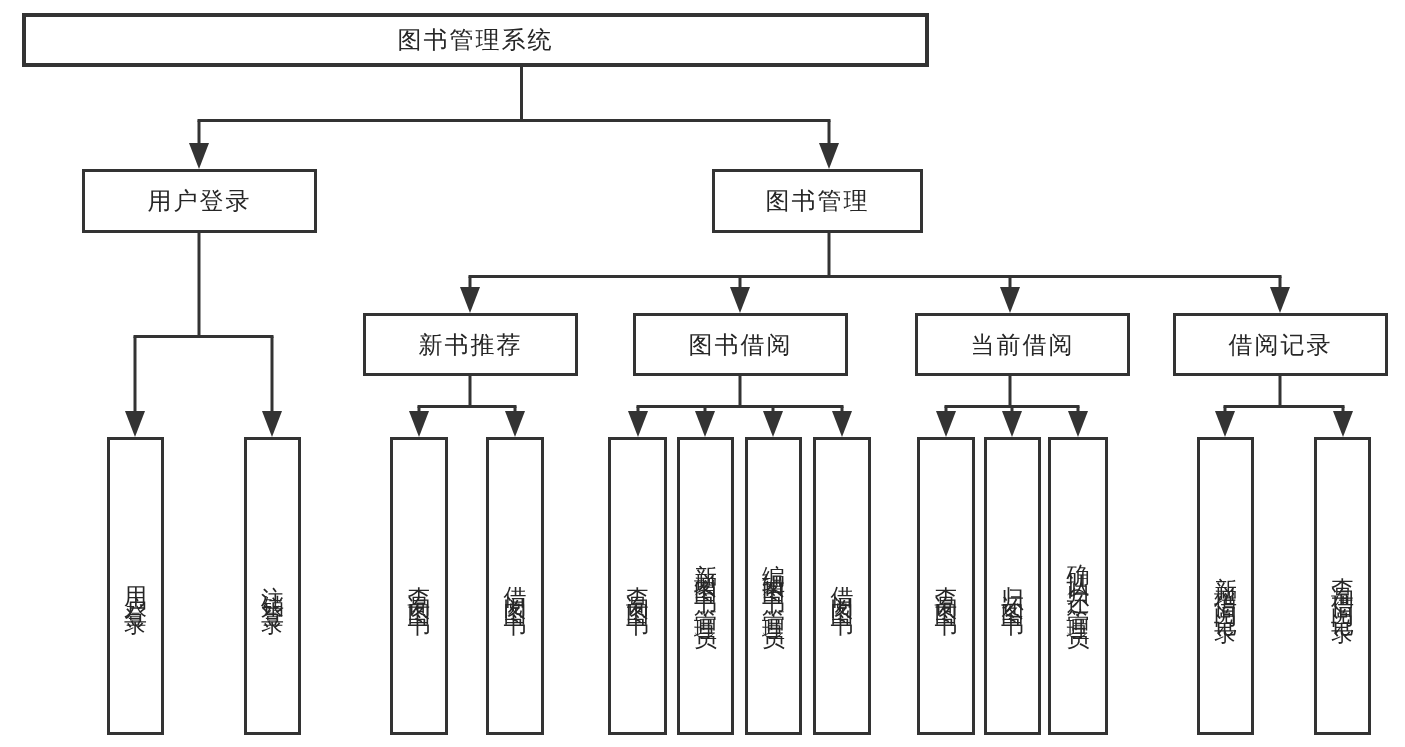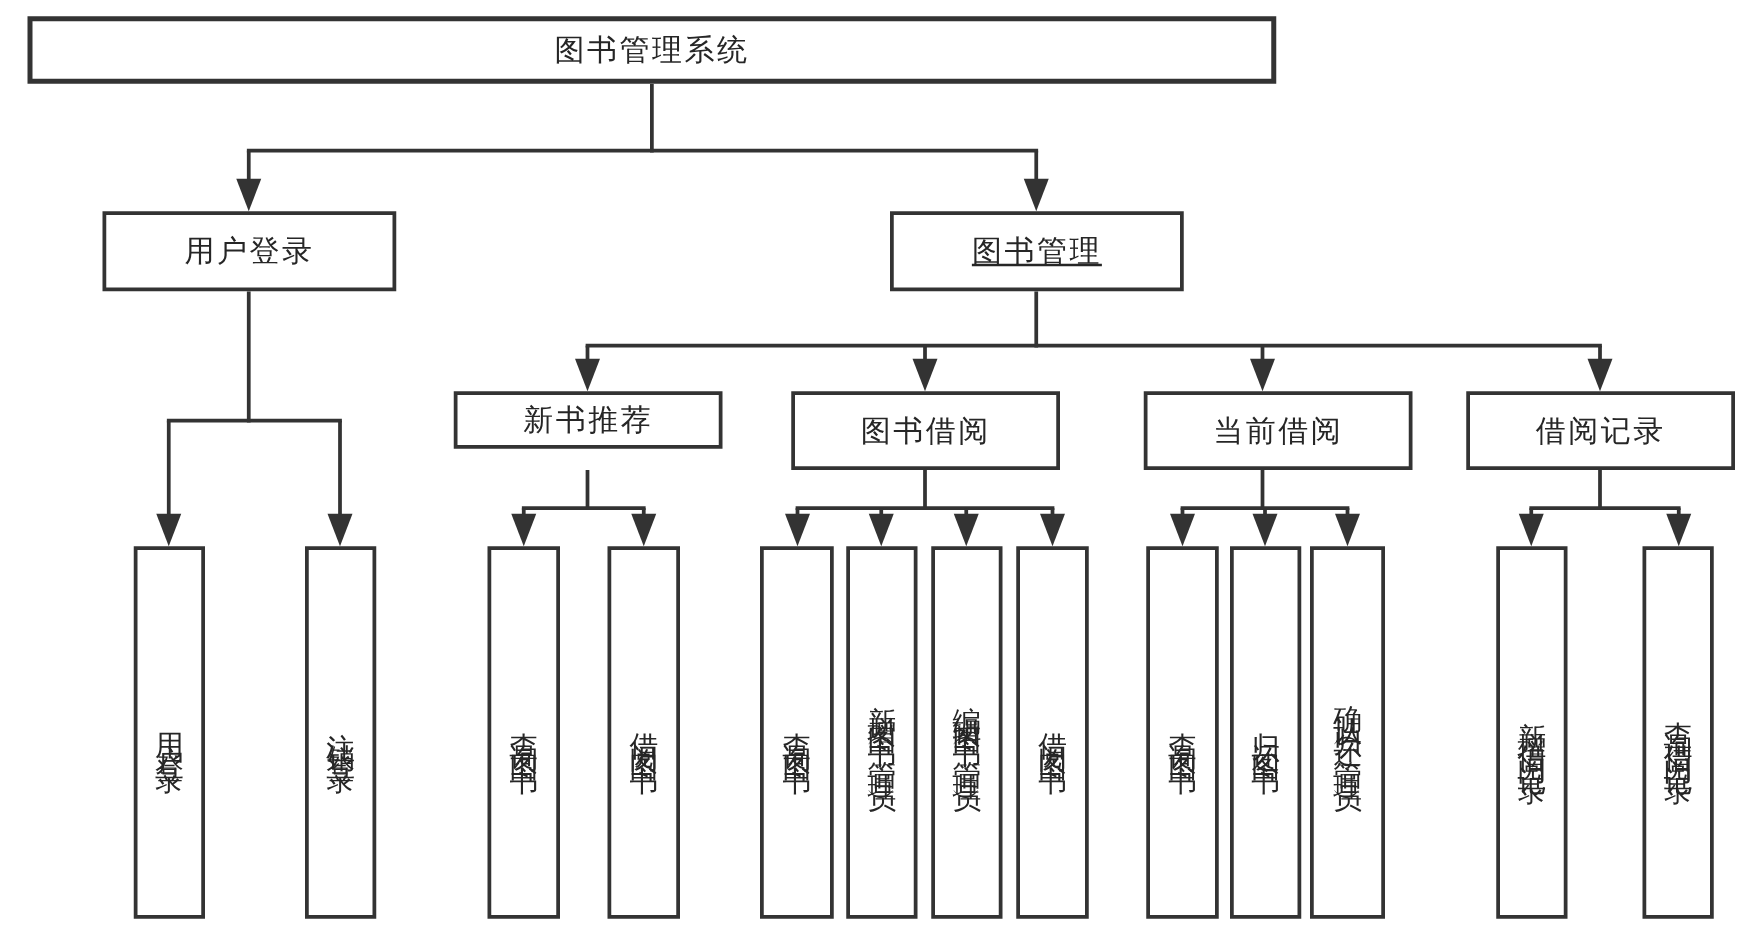--- a/index.html
+++ b/index.html
@@ -132,32 +132,32 @@
         <line x1="1280" y1="376" x2="1280" y2="408"></line>
         <line x1="1223.5" y1="406.5" x2="1344.5" y2="406.5"></line>
         <line x1="1225" y1="406.5" x2="1225" y2="417"></line>
         <polygon points="1215,411 1235,411 1225,437" stroke="none"></polygon>
         <line x1="1343" y1="406.5" x2="1343" y2="417"></line>
         <polygon points="1333,411 1353,411 1343,437" stroke="none"></polygon>
       </g>
     </g>
   </svg>
 
-  <div class="box root" style="left:22px; top:13px; width:999px; height:54px;">
+  <div class="box root" style="left:22px; top:13px; width:907px; height:54px;">
     <span class="hlabel">图书管理系统</span>
   </div>
 
   <div class="box" style="left:82px; top:169px; width:235px; height:64px;">
     <span class="hlabel">用户登录</span>
   </div>
-  <div class="box" style="left:712px; top:169px; width:235px; height:64px;text-decoration:underline;">
+  <div class="box" style="left:712px; top:169px; width:211px; height:64px;">
     <span class="hlabel">图书管理</span>
   </div>
 
-  <div class="box" style="left:363px; top:313px; width:215px; height:46px;">
+  <div class="box" style="left:363px; top:313px; width:215px; height:63px;">
     <span class="hlabel">新书推荐</span>
   </div>
   <div class="box" style="left:633px; top:313px; width:215px; height:63px;text-align:center;">
     <span class="hlabel">图书借阅</span>
   </div>
   <div class="box" style="left:903px; top:313px; width:215px; height:63px;margin-left:12px;">
     <span class="hlabel">当前借阅</span>
   </div>
   <div class="box" style="left:1173px; top:313px; width:215px; height:63px;">
     <span class="hlabel">借阅记录</span>

